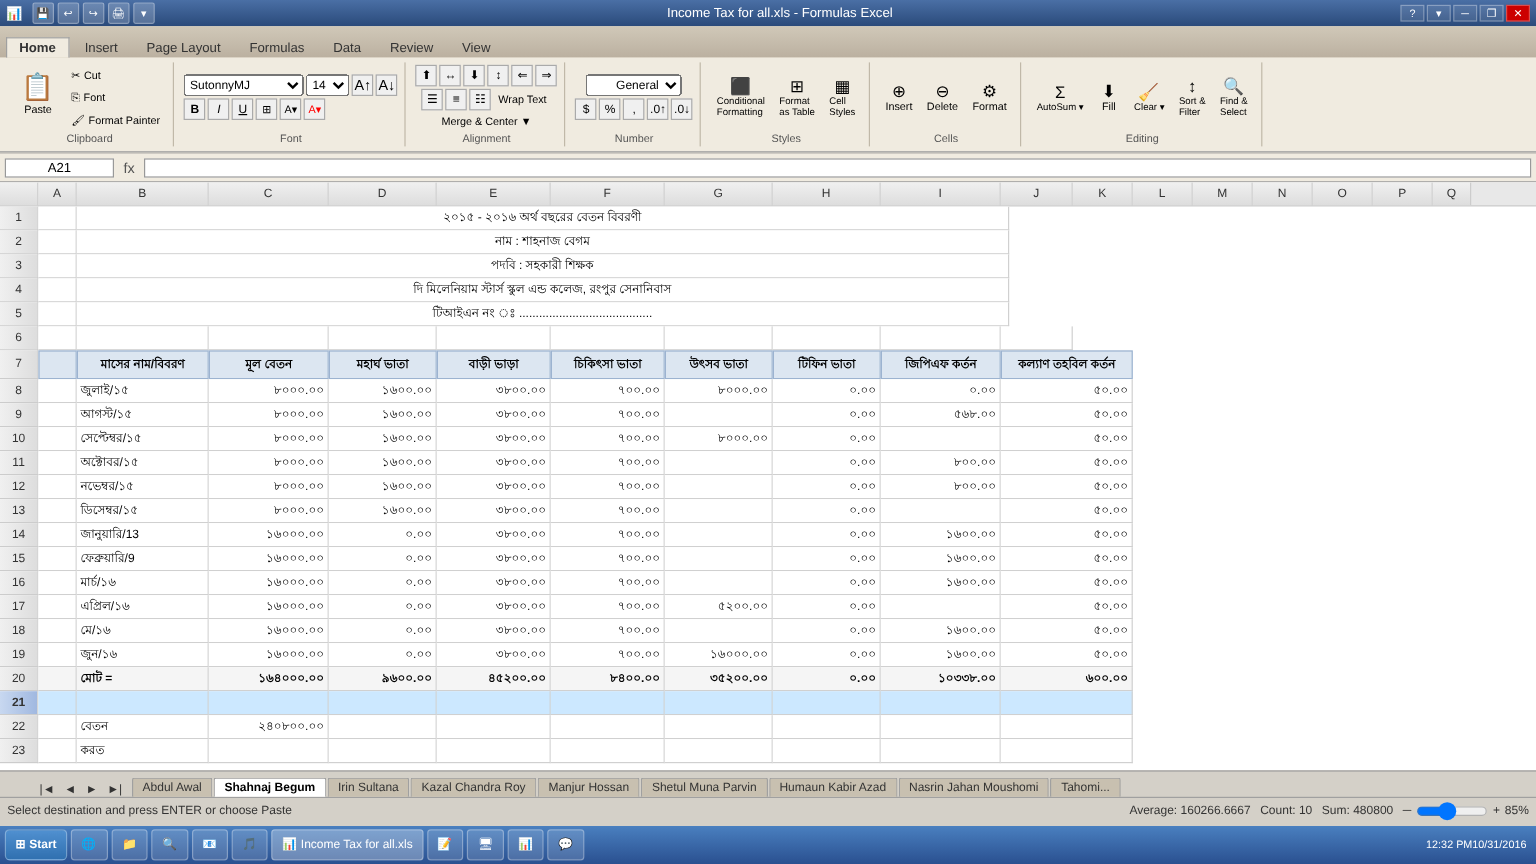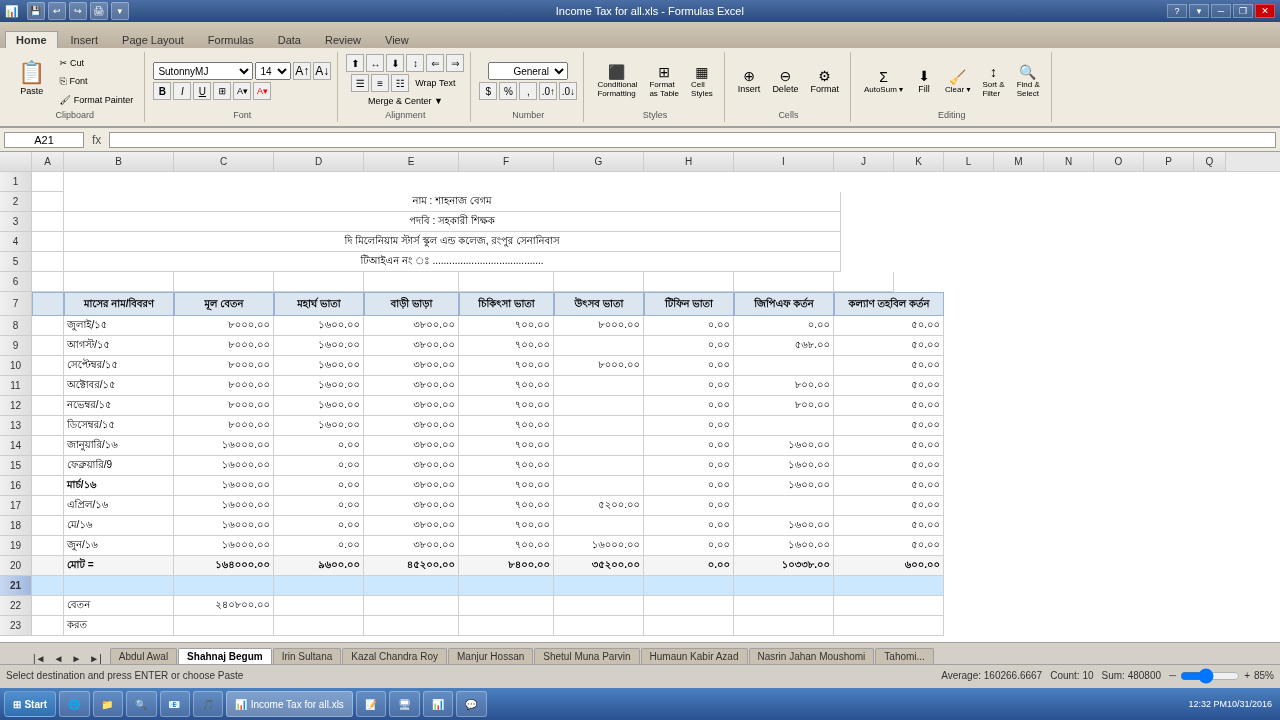--- a/index.html
+++ b/index.html
@@ -99,21 +99,21 @@
     #formula-bar {
       display: flex;
       align-items: center;
       background: #f0ebe0;
       border-bottom: 1px solid #a0a0a0;
       padding: 2px 4px;
       gap: 4px;
       height: 24px;
     }
     #name-box {
-      width: 80px;
+      width: 91px;
       border: 1px solid #999;
       background: white;
       padding: 1px 4px;
       font-size: 11px;
       text-align: center;
     }
     #formula-input {
       flex: 1;
       border: none;
       background: white;
@@ -511,20 +511,23 @@
     <div class="col-header" style="width:50px;">O</div>
     <div class="col-header" style="width:50px;">P</div>
     <div class="col-header" style="width:32px;">Q</div>
   </div>
 
   <div id="grid-scroll" style="overflow-y:auto;overflow-x:auto;flex:1;">
 
     <div class="grid-row row-height-normal">
       <div class="row-header">1</div>
       <div class="cell center" style="width:32px;"></div>
+      <div class="cell center" style="width:777px;">
+        <span>২০১৫ - ২০১৬ অর্থ বছরের বেতন বিবরণী</span>
+      </div>
     </div>
 
     <div class="grid-row row-height-normal">
       <div class="row-header">2</div>
       <div class="cell center" style="width:32px;"></div>
       <div class="cell center" style="width:777px;">
         <span>নাম : শাহনাজ বেগম</span>
       </div>
     </div>
 
@@ -775,21 +778,21 @@
       <div class="cell" style="width:100px;"></div>
       <div class="cell right" style="width:110px;">
           <span>৫০.০০</span>
         </div>
     </div>
 
     <div class="grid-row row-height-normal">
       <div class="row-header">14</div>
       <div class="cell" style="width:32px;"></div>
       <div class="cell" style="width:110px;">
-          <span>জানুয়ারি/১৬</span>
+          <span>জানুয়ারি/13</span>
         </div>
       <div class="cell right" style="width:100px;">
           <span>১৬০০০.০০</span>
         </div>
       <div class="cell right" style="width:90px;">
           <span>০.০০</span>
         </div>
       <div class="cell right" style="width:95px;">
           <span>৩৮০০.০০</span>
         </div>
@@ -834,21 +837,21 @@
           <span>১৬০০.০০</span>
         </div>
       <div class="cell right" style="width:110px;">
           <span>৫০.০০</span>
         </div>
     </div>
 
     <div class="grid-row row-height-normal">
       <div class="row-header">16</div>
       <div class="cell" style="width:32px;"></div>
-      <div class="cell" style="width:110px;font-weight:bold;">
+      <div class="cell" style="width:110px;">
           <span>মার্চ/১৬</span>
         </div>
       <div class="cell right" style="width:100px;">
           <span>১৬০০০.০০</span>
         </div>
       <div class="cell right" style="width:90px;">
           <span>০.০০</span>
         </div>
       <div class="cell right" style="width:95px;">
           <span>৩৮০০.০০</span>

